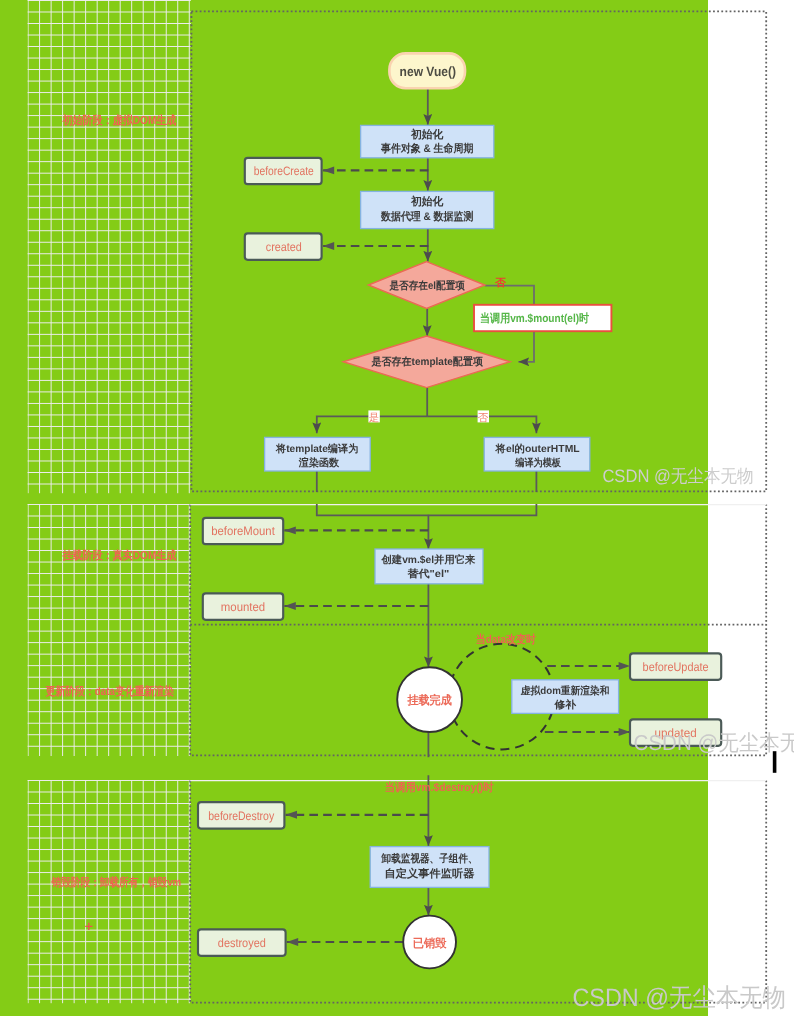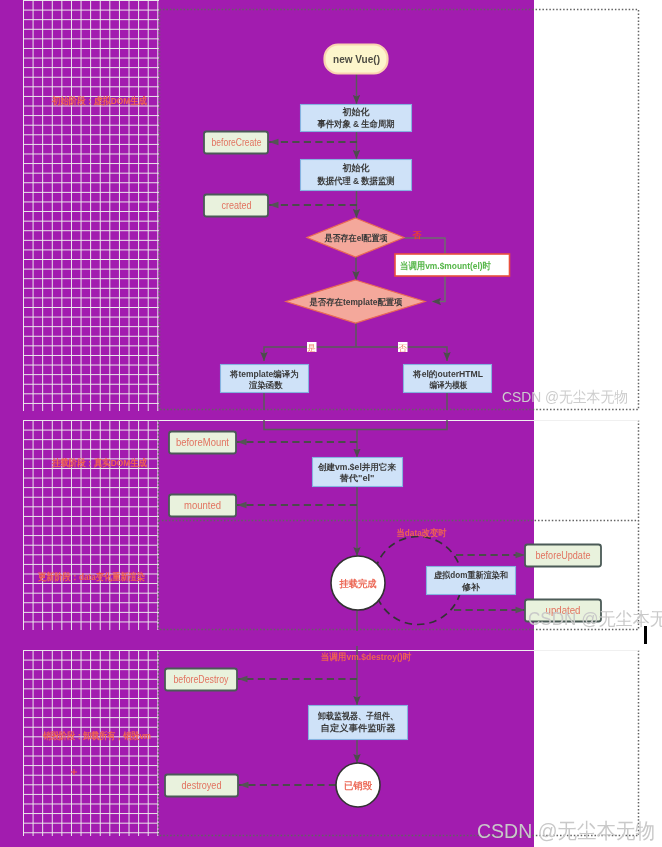--- a/index.html
+++ b/index.html
@@ -1,19 +1,19 @@
 <!DOCTYPE html>
 <html><head>
 <meta charset="utf-8">
 <title>Vue Lifecycle</title>
 <style>
   html,body{margin:0;padding:0;background:#fff;}
   body{width:662px;height:847px;overflow:hidden;
        font-family:"Liberation Sans",sans-serif;-webkit-font-smoothing:antialiased;}
-  #stage{position:relative;width:534px;height:847px;background:#a21caf;text-decoration:underline;}
+  #stage{position:relative;width:590px;height:847px;background:#84cc16;text-decoration:underline;}
   .grid{position:absolute;
         background-image:
           linear-gradient(to right,#ededed 1px,transparent 1px),
           linear-gradient(to bottom,#ededed 1px,transparent 1px);
         background-size:9.6px 9.6px;}
   #g-a{left:23px;top:0px;width:136px;height:411px;}
   #g-b{left:23px;top:420px;width:136px;height:210px;}
   #g-c{left:23px;top:650px;width:136px;height:186px;}
   #sheet{position:absolute;left:0;top:0;width:662px;height:847px;}
   .tx{font-family:"Liberation Sans",sans-serif;}

